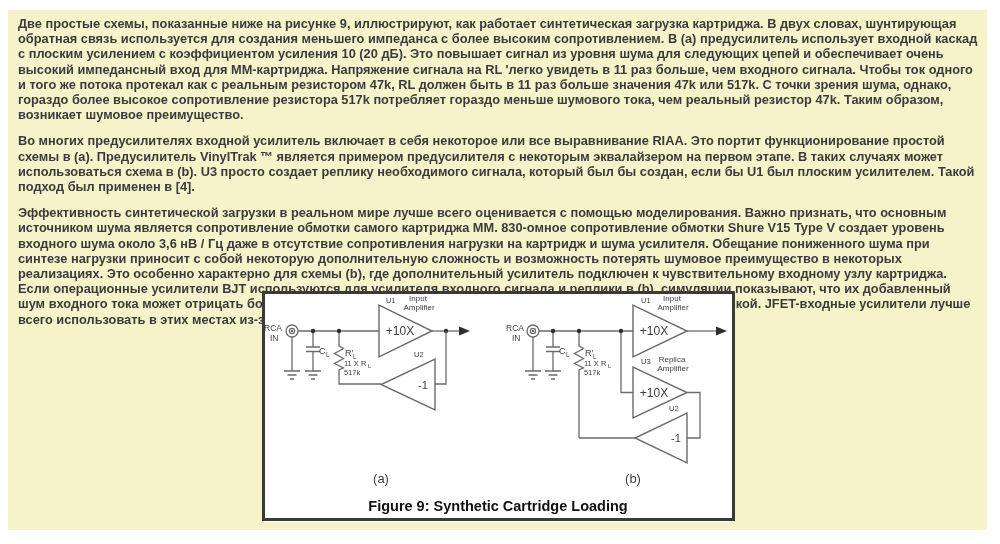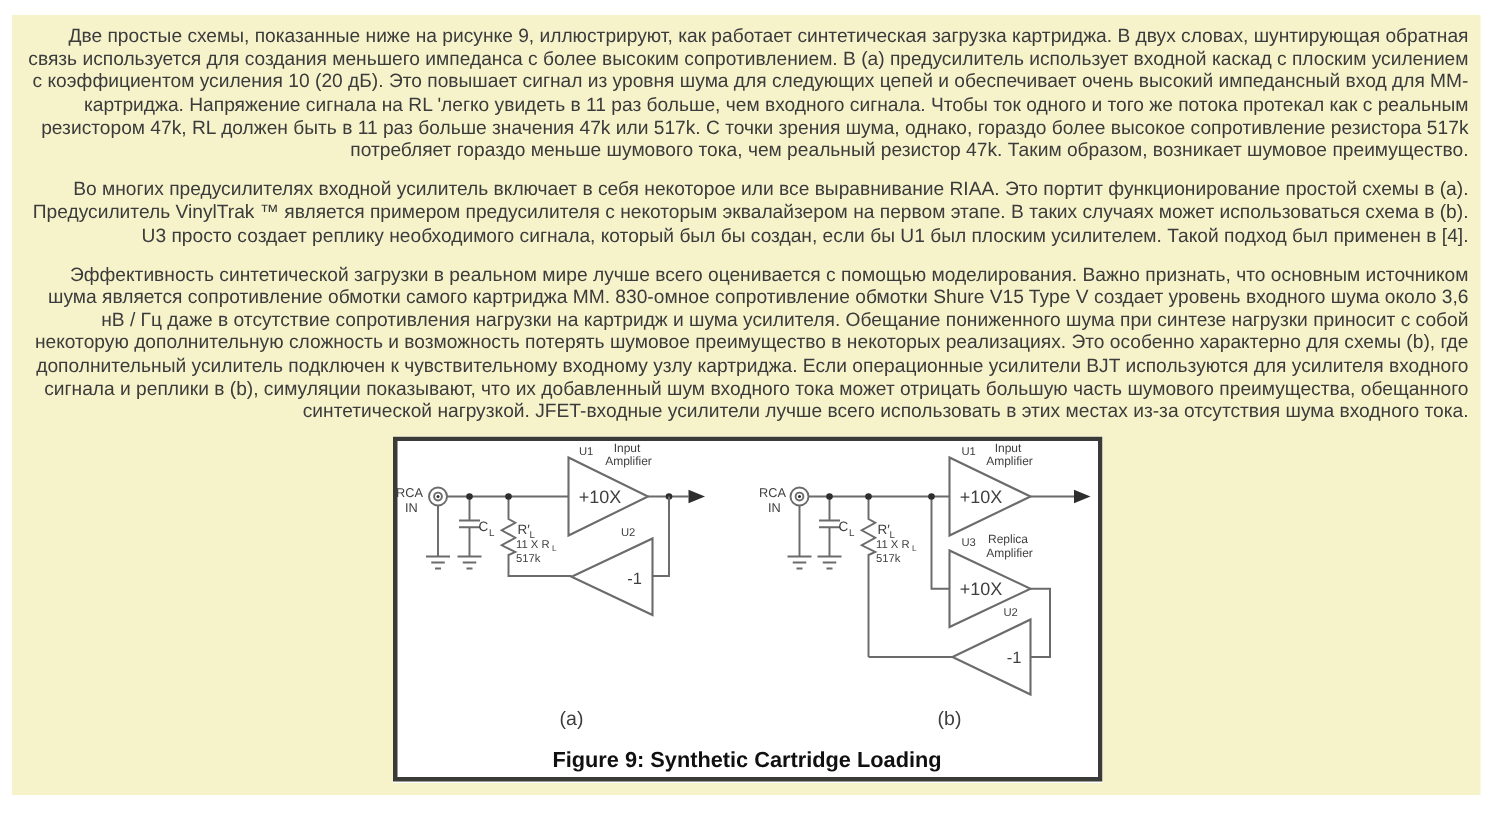--- a/index.html
+++ b/index.html
@@ -1,20 +1,20 @@
 <!DOCTYPE html>
 <html><head>
 <meta charset="utf-8">
 <style>
   html,body{margin:0;padding:0;background:#ffffff;}
   .sheet{position:relative;width:1000px;height:544px;background:#ffffff;
          font-family:"Liberation Sans",sans-serif;overflow:hidden;}
   .content{position:absolute;left:8px;top:10px;width:979px;height:520px;background:#f6f3cb;}
   .textwrap{padding:6px 8px 0 10px;}
-  p.para{margin:0 0 11px 0;font-size:12.8px;line-height:15.2px;color:#3b3b3b;text-align:right;}
+  p.para{margin:0 0 11px 0;font-size:12.8px;line-height:15.2px;color:#3b3b3b;text-align:left;font-weight:bold;}
   .figure{position:absolute;left:254px;top:281px;width:473px;height:231px;background:#ffffff;}
   .figure svg{display:block;}
   svg text{font-family:"Liberation Sans",sans-serif;fill:#3e3e3e;}
   svg .wire{stroke:#6b6b6b;stroke-width:1.3;fill:none;}
   svg .tri{stroke:#6b6b6b;stroke-width:1.4;fill:#ffffff;}
   svg .dot{fill:#2e2e2e;}
   svg .arrow{fill:#2e2e2e;}
   svg .caption{font-weight:bold;fill:#101010;}
 </style>
 </head>

